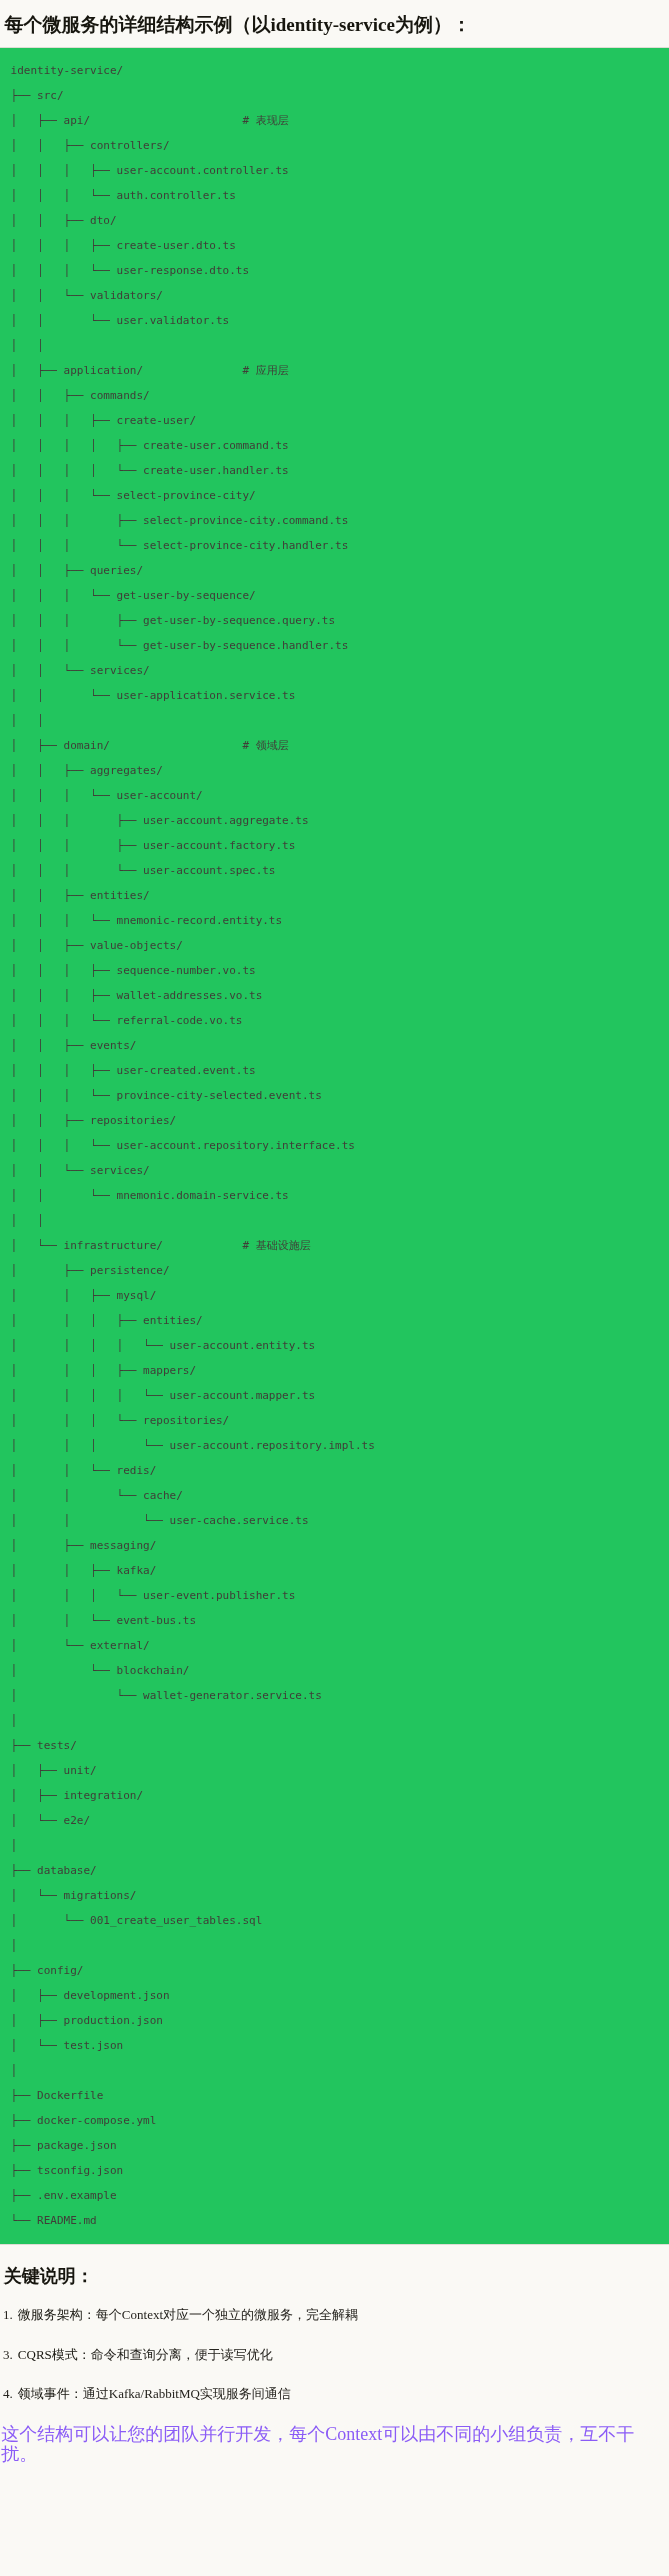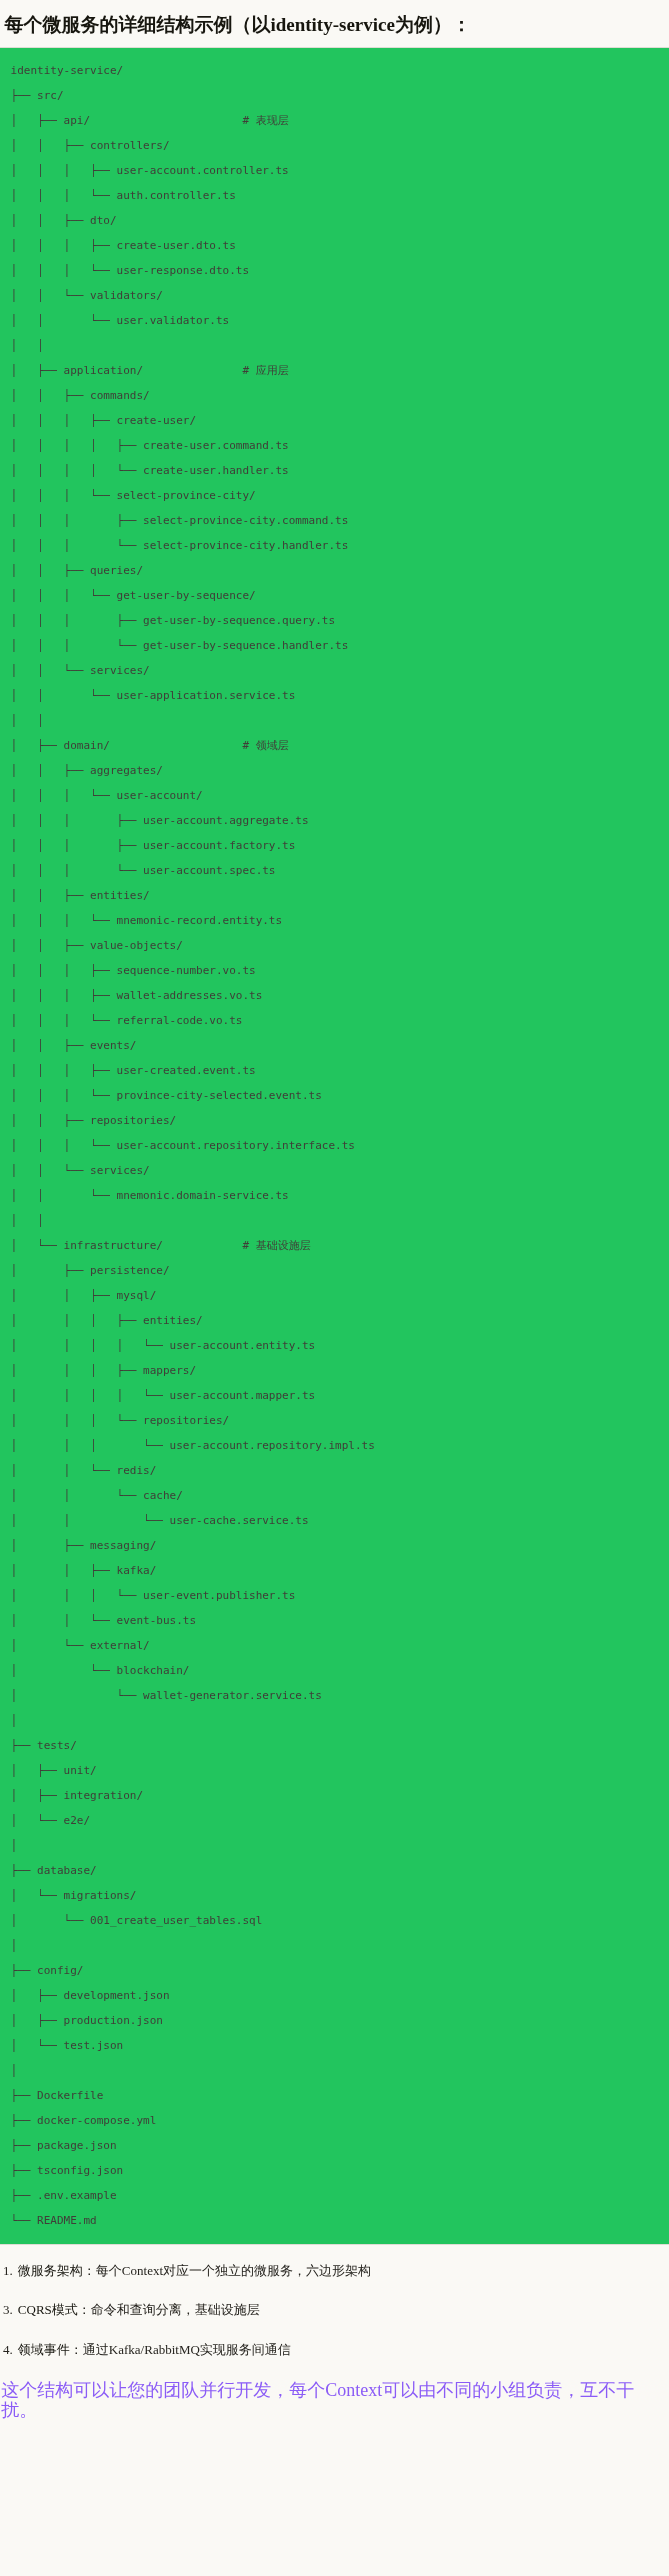--- a/index.html
+++ b/index.html
@@ -159,23 +159,24 @@
 │   └── test.json
 │
 ├── Dockerfile
 ├── docker-compose.yml
 ├── package.json
 ├── tsconfig.json
 ├── .env.example
 └── README.md</pre>
   </div>
 
+  <h2 class="notes-heading">关键说明：</h2>
 
   <ol class="notes-list">
-    <li class="note-item"><span class="li-num">1.</span><strong class="li-term">微服务架构</strong><span class="li-colon">：</span><span class="li-desc">每个Context对应一个独立的微服务，六边形架构</span></li>
-    <li class="note-item"><span class="li-num">3.</span><strong class="li-term">CQRS模式</strong><span class="li-colon">：</span><span class="li-desc">命令和查询分离，基础设施层</span></li>
+    <li class="note-item"><span class="li-num">1.</span><strong class="li-term">微服务架构</strong><span class="li-colon">：</span><span class="li-desc">每个Context对应一个独立的微服务，完全解耦</span></li>
+    <li class="note-item"><span class="li-num">3.</span><strong class="li-term">CQRS模式</strong><span class="li-colon">：</span><span class="li-desc">命令和查询分离，便于读写优化</span></li>
     <li class="note-item"><span class="li-num">4.</span><strong class="li-term">领域事件</strong><span class="li-colon">：</span><span class="li-desc">通过Kafka/RabbitMQ实现服务间通信</span></li>
   </ol>
 
   <p class="closing-para">这个结构可以让您的团队并行开发，每个Context可以由不同的小组负责，互不干扰。</p>
 
 </div>
 
 
 </body></html>

